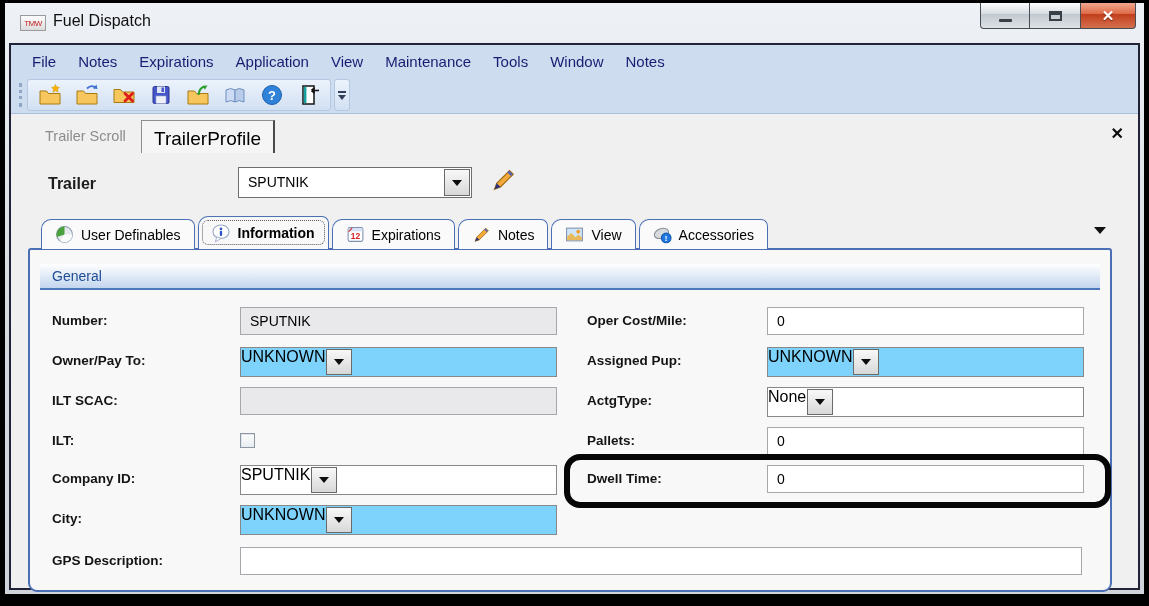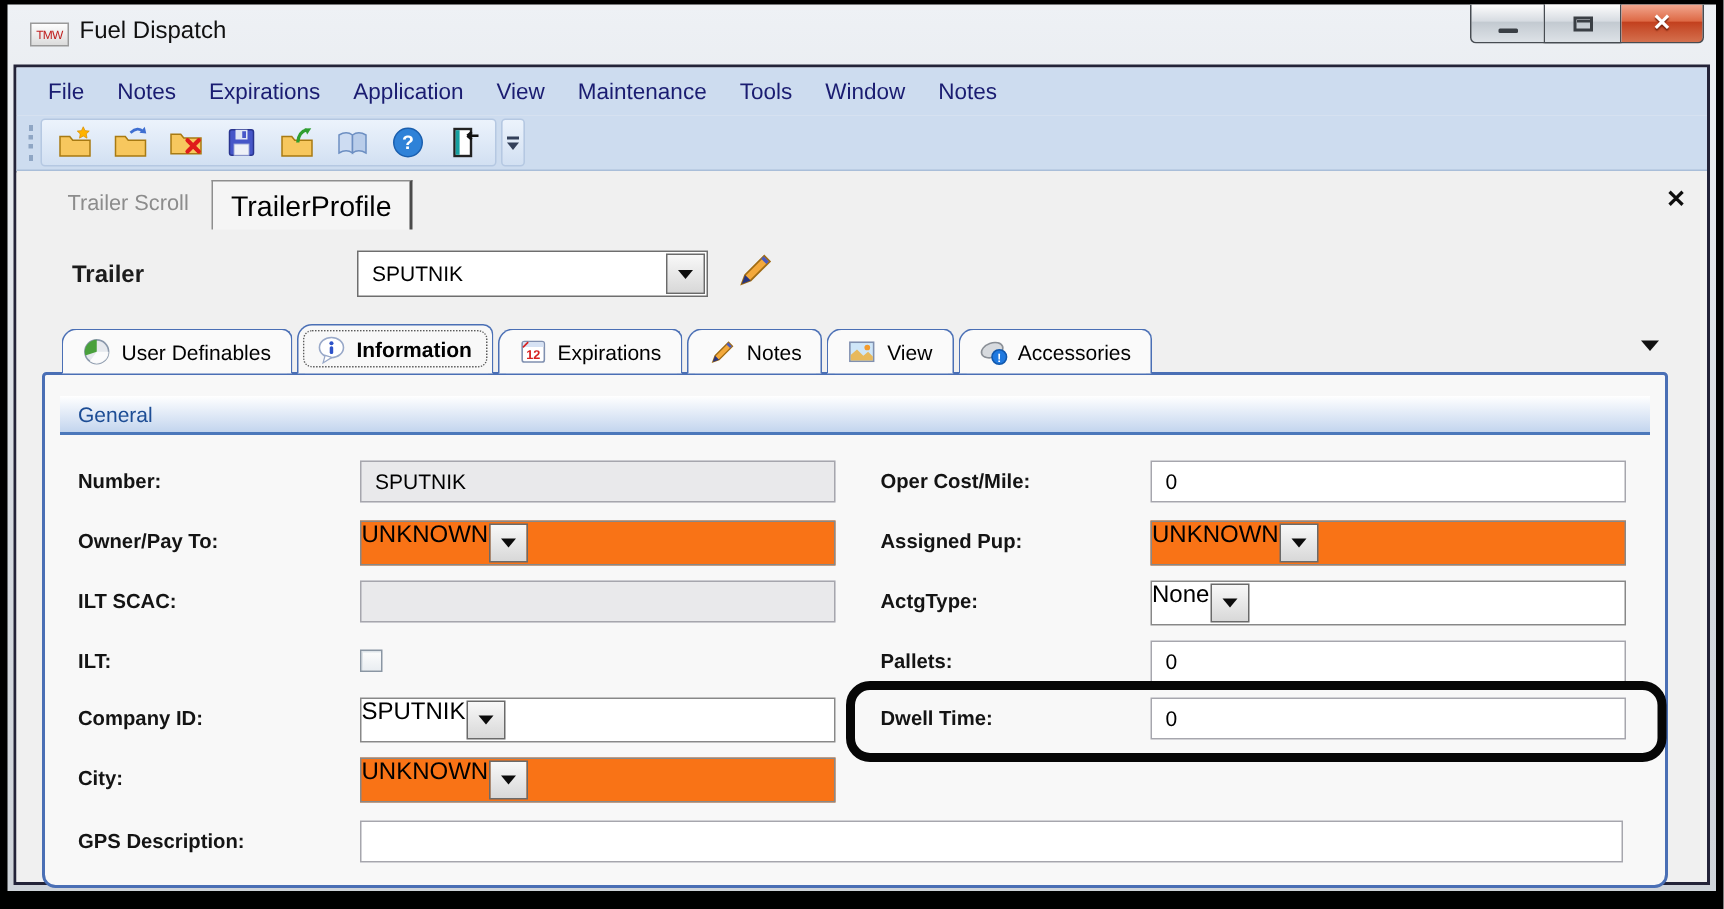--- a/index.html
+++ b/index.html
@@ -110,21 +110,21 @@
   .flabel { position:absolute; font-size:13.5px; font-weight:bold; color:#141414; transform:translateY(6px); white-space:nowrap; }
   .lbl-l { left:22px; } .lbl-r { left:557px; }
   .fld-l { left:210px; width:317px; } .fld-r { left:737px; width:317px; }
   .r0{top:57px} .r1{top:97px} .r2{top:137px} .r3{top:177px} .r4{top:215px} .r5{top:255px} .r6{top:297px}
   .tfield {
     position:absolute; height:28px; background:#fff; border:1px solid #a6a6ad;
     font-size:14px; padding:5px 9px; color:#000; white-space:nowrap; overflow:hidden;
   }
   .tfield.ro { background:#e9e9eb; }
   .fcombo { position:absolute; height:30px; border:1px solid #888; background:#fff; display:flex; }
-  .fcombo.gray { background:#f97316; }
+  .fcombo.gray { background:#7dd3fc; }
   .checkbox {
     position:absolute; width:15px; height:15px; transform:translateY(6px);
     border:1px solid #8a96a3; background:linear-gradient(#fdfdfd,#e9edf1);
     box-shadow:inset 1px 1px 0 #dfe5ea;
   }
   .hl-rect {
     position:absolute; left:534px; top:204px; width:547px; height:54px;
     border:6px solid #060606; border-radius:16px; pointer-events:none; z-index:6;
   }
 </style>

